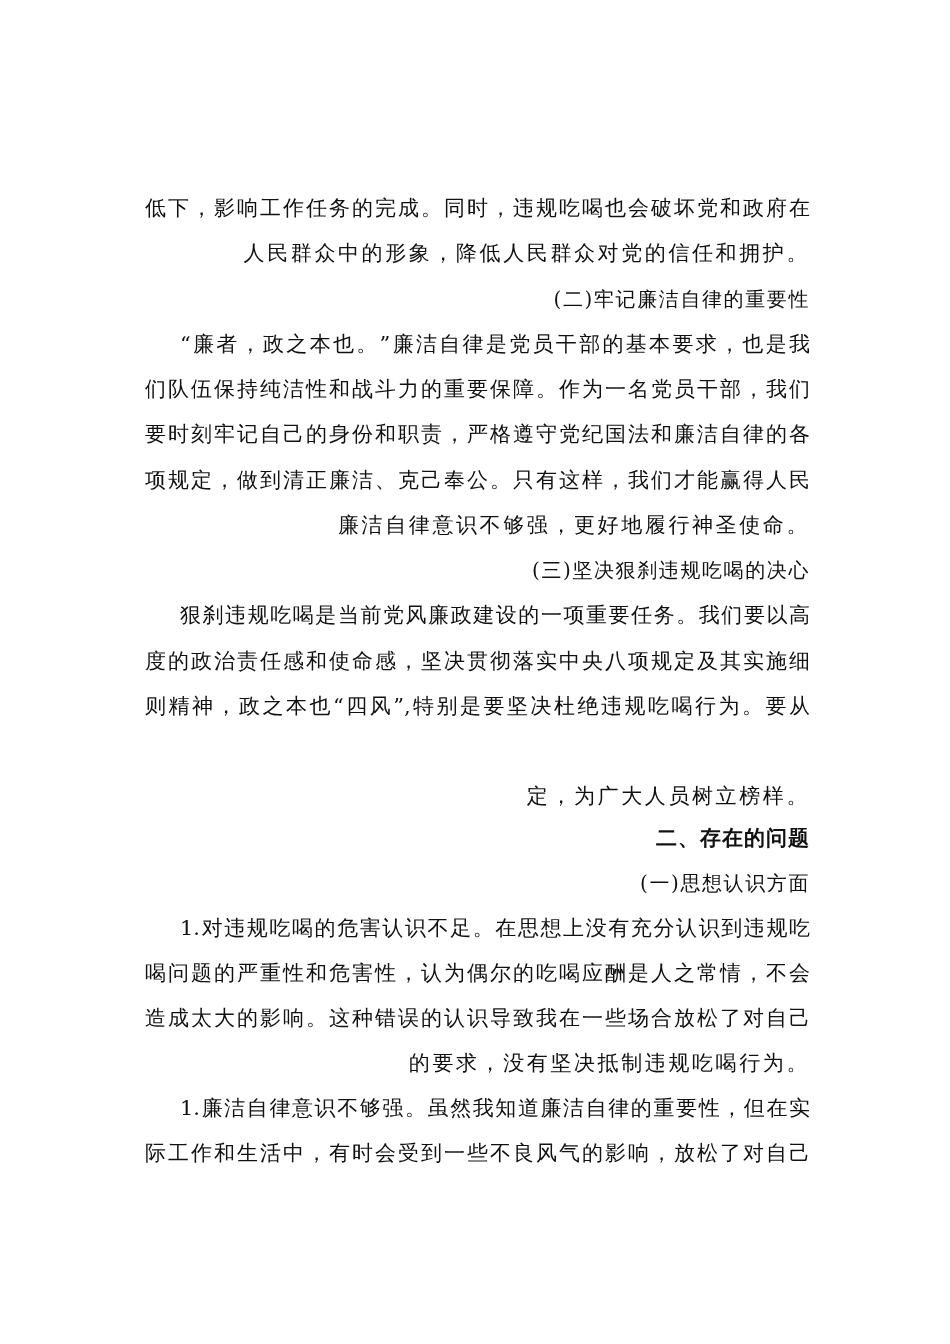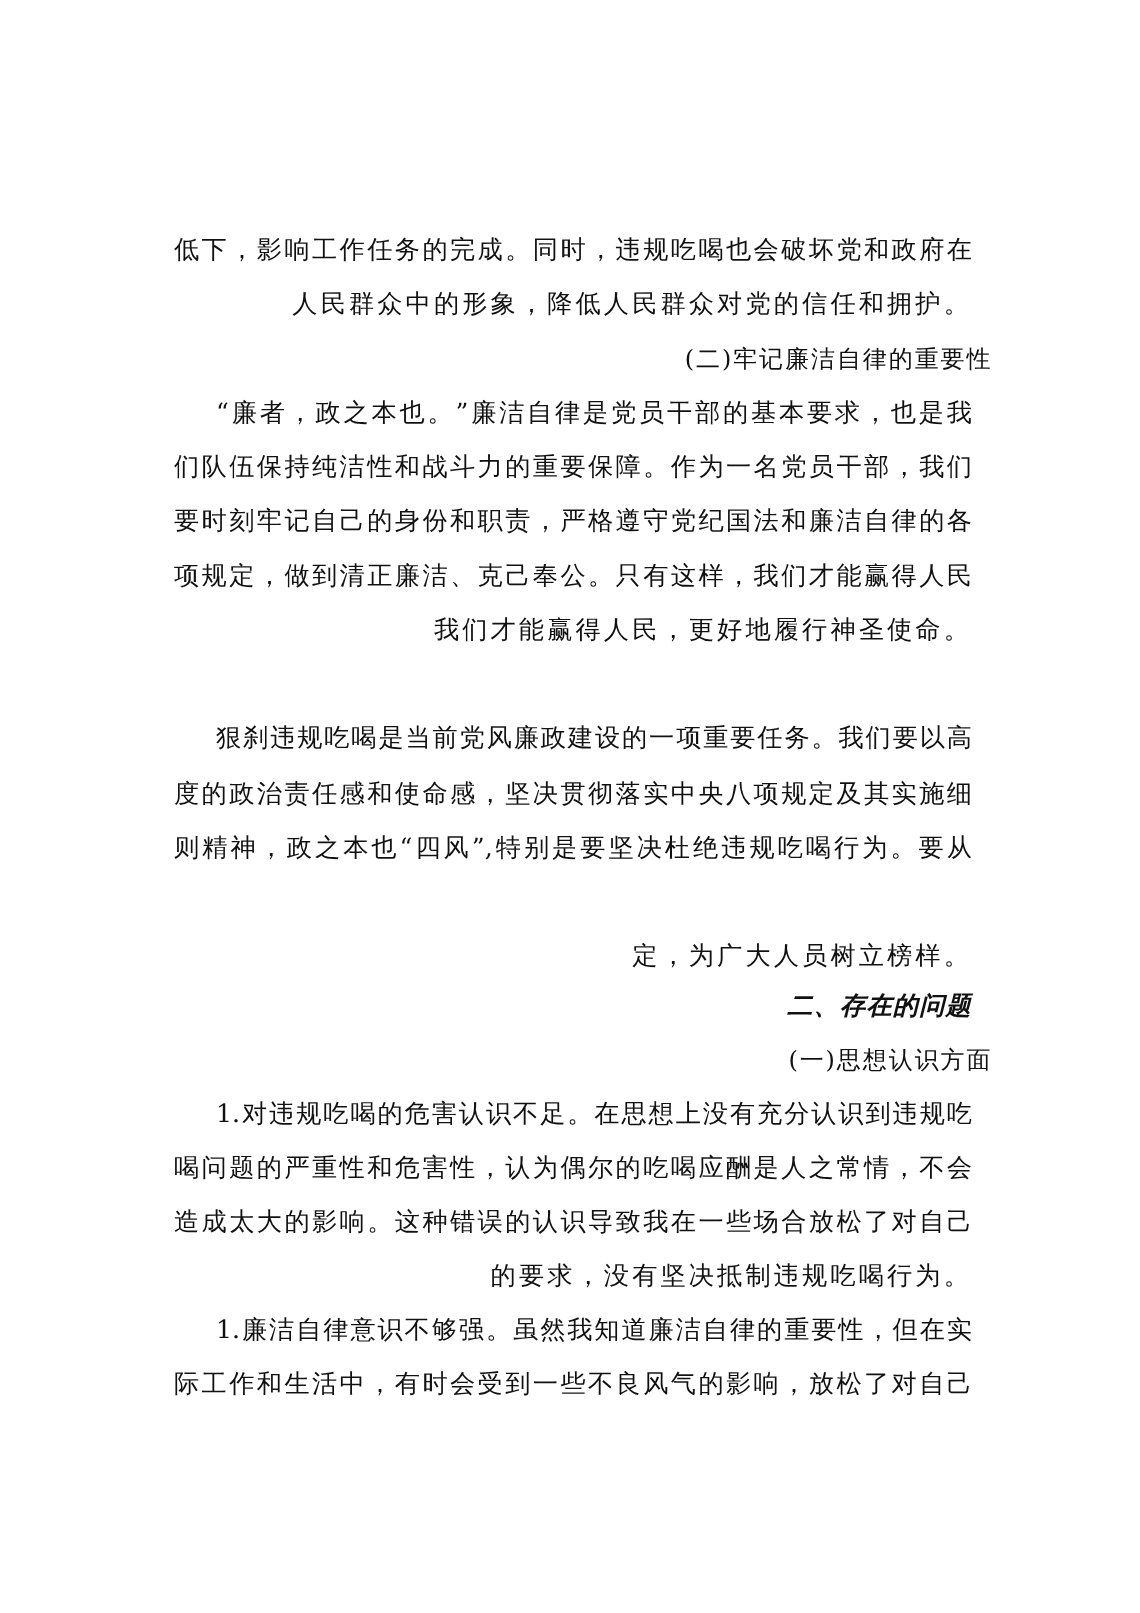--- a/index.html
+++ b/index.html
@@ -2,36 +2,37 @@
 <html><head>
 <meta charset="utf-8">
 <style>
   html, body { margin: 0; padding: 0; background: #ffffff; }
   body { width: 950px; height: 1344px; position: relative; overflow: hidden;
          font-family: "DejaVu Serif", "Liberation Serif", serif; color: #111; }
   .page { position: absolute; left: 0; top: 13px; width: 942px; height: 1344px; background: #fff; }
   .line { position: absolute; left: 145px; width: 665px; font-size: 21px; line-height: 30px;
           white-space: nowrap; letter-spacing: 2.6px; text-align: right; }
   .indent { left: 180px; width: 630px; }
-  .h2 { font-family: "DejaVu Sans", "Liberation Sans", sans-serif; font-weight: bold; letter-spacing: 1px; font-style: italic; }
-  .h3 { letter-spacing: 1.6px; font-size: 20px; margin-left: 17px; }
+  .h2 { font-family: "DejaVu Sans", "Liberation Sans", sans-serif; font-weight: bold; letter-spacing: 1px; }
+  .h3 { letter-spacing: 1.6px; font-size: 20px; }
   .justify { text-align: justify; text-align-last: justify; letter-spacing: 0; }
 </style>
 </head>
 <body>
 
 <div class="page">
   <div class="line justify" style="top:180px">低下，影响工作任务的完成。同时，违规吃喝也会破坏党和政府在</div>
   <div class="line" style="top:225px">人民群众中的形象，降低人民群众对党的信任和拥护。</div>
   <div class="line indent h3" style="top:271px">(二)牢记廉洁自律的重要性</div>
   <div class="line indent justify" style="top:316px">“廉者，政之本也。”廉洁自律是党员干部的基本要求，也是我</div>
   <div class="line justify" style="top:361px">们队伍保持纯洁性和战斗力的重要保障。作为一名党员干部，我们</div>
   <div class="line justify" style="top:406px">要时刻牢记自己的身份和职责，严格遵守党纪国法和廉洁自律的各</div>
   <div class="line justify" style="top:452px">项规定，做到清正廉洁、克己奉公。只有这样，我们才能赢得人民</div>
-  <div class="line" style="top:497px">我们才能赢得人民，更好地履行神圣使命。</div>
+  <div class="line" style="top:497px">廉洁自律意识不够强，更好地履行神圣使命。</div>
+  <div class="line indent h3" style="top:542px">(三)坚决狠刹违规吃喝的决心</div>
   <div class="line justify" style="top:633px">度的政治责任感和使命感，坚决贯彻落实中央八项规定及其实施细</div>
   <div class="line indent justify" style="top:587px">狠刹违规吃喝是当前党风廉政建设的一项重要任务。我们要以高</div>
   <div class="line justify" style="top:678px">则精神，政之本也“四风”,特别是要坚决杜绝违规吃喝行为。要从</div>
   <div class="line" style="top:768px">定，为广大人员树立榜样。</div>
   <div class="line indent h2" style="top:810px">二、存在的问题</div>
   <div class="line indent h3" style="top:855px">(一)思想认识方面</div>
   <div class="line indent justify" style="top:900px">1.对违规吃喝的危害认识不足。在思想上没有充分认识到违规吃</div>
   <div class="line justify" style="top:945px">喝问题的严重性和危害性，认为偶尔的吃喝应酬是人之常情，不会</div>
   <div class="line justify" style="top:990px">造成太大的影响。这种错误的认识导致我在一些场合放松了对自己</div>
   <div class="line" style="top:1035px">的要求，没有坚决抵制违规吃喝行为。</div>

